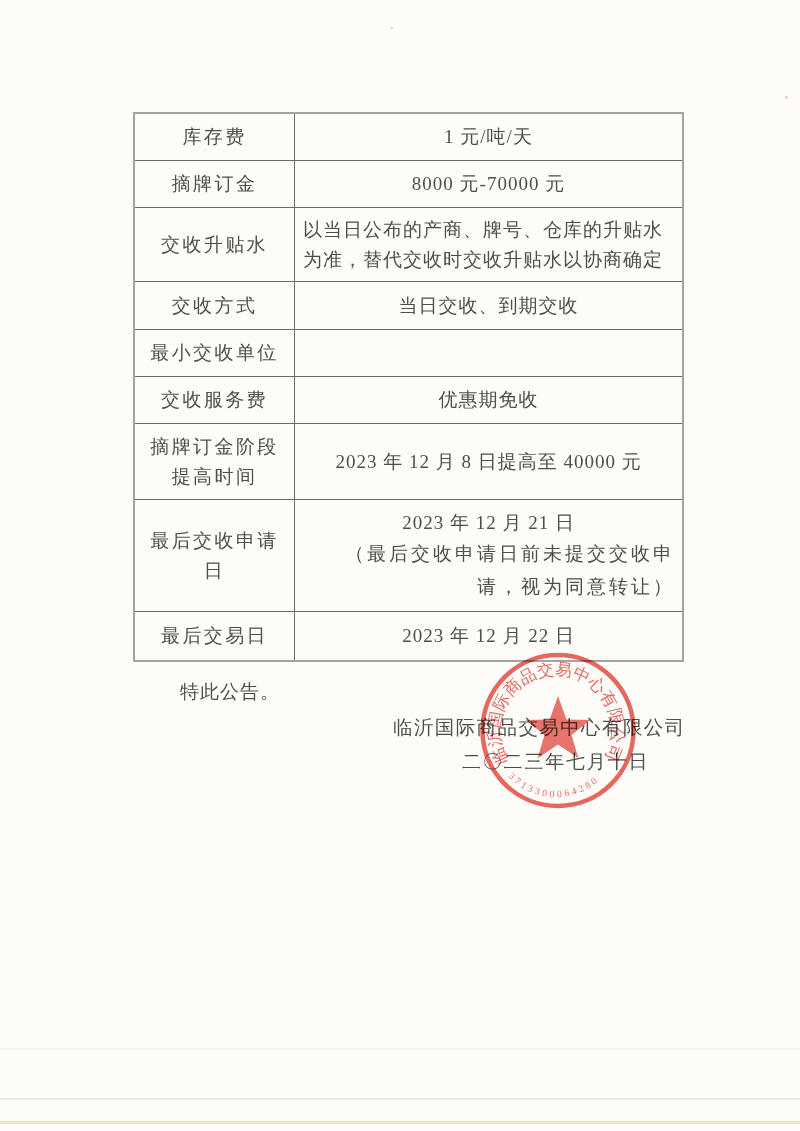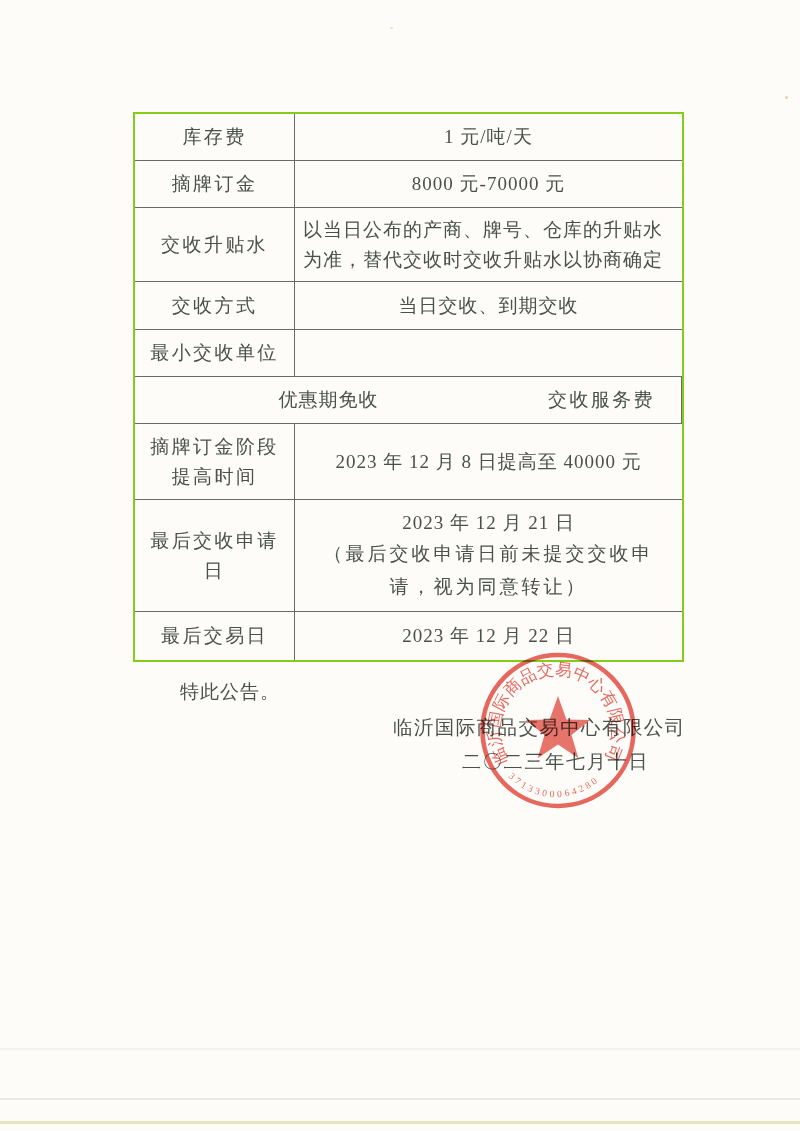--- a/index.html
+++ b/index.html
@@ -7,40 +7,40 @@
     width:800px;height:1131px;position:relative;overflow:hidden;
     background:#fdfcf9;
     font-family:"Liberation Serif","DejaVu Serif",serif;
     color:#4a504b;
   }
   .page{position:absolute;inset:0;}
 
   
   .fee-table{
     position:absolute;left:133px;top:112px;width:551px;
-    border:2px solid #84cc16;
+    border:2px solid #a3a3a3;
     box-sizing:border-box;
     background:transparent;
   }
   .t-row{display:flex;box-sizing:border-box;border-bottom:1.4px solid #676c67;}
   .t-row:last-child{border-bottom:none;}
   .cell{box-sizing:border-box;display:flex;align-items:center;justify-content:center;
         font-size:19px;line-height:1.55;}
   .cell.label{
     width:160px;flex:0 0 160px;border-right:1.4px solid #676c67;
     text-align:center;letter-spacing:2.4px;padding:4px 5px;
   }
   .cell.value{flex:1;text-align:center;letter-spacing:1px;padding:4px 7px;}
   .h47{min-height:47px;} .h74{min-height:74px;} .h48{min-height:48px;}
   .h76{min-height:76px;} .h112{min-height:112px;}
   .value-left{justify-content:flex-start;}
   .value-left .wrap{ text-align:left;letter-spacing:1px;width:363px;margin-left:1px;}
   .value-stack{flex-direction:column;}
   .value-stack .v-line1{letter-spacing:1px;margin-bottom:0;}
-  .value-stack .v-note{letter-spacing:3px;line-height:1.75;text-align:center;}
+  .value-stack .v-note{letter-spacing:3px;line-height:1.75;text-align:right;}
 
   
   .closing-note{position:absolute;left:180px;top:679px;font-size:19px;letter-spacing:1px;}
   .company-line{position:absolute;left:393px;top:714px;font-size:19.5px;letter-spacing:1.4px;}
   .date-line{position:absolute;left:462px;top:749px;font-size:19px;letter-spacing:1.8px;}
 
   
   .stamp{
     position:absolute;left:470px;top:645px;width:180px;height:180px;
     mix-blend-mode:multiply;opacity:.88;
@@ -83,22 +83,22 @@
     <div class="t-row h48">
       <div class="cell label">交收方式</div>
       <div class="cell value">当日交收、到期交收</div>
     </div>
 
     <div class="t-row h47">
       <div class="cell label">最小交收单位</div>
     </div>
 
     <div class="t-row h47">
+      <div class="cell label">交收服务费</div>
       <div class="cell value">优惠期免收</div>
-      <div class="cell label">交收服务费</div>
     </div>
 
     <div class="t-row h76">
       <div class="cell label">摘牌订金阶段提高时间</div>
       <div class="cell value">2023 年 12 月 8 日提高至 40000 元</div>
     </div>
 
     <div class="t-row h112">
       <div class="cell label">最后交收申请日</div>
       <div class="cell value value-stack">

